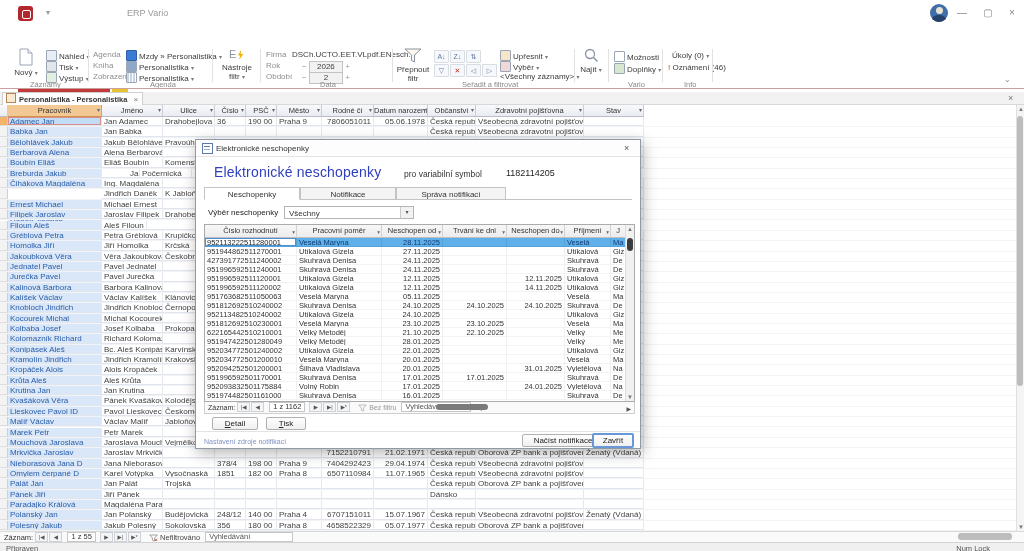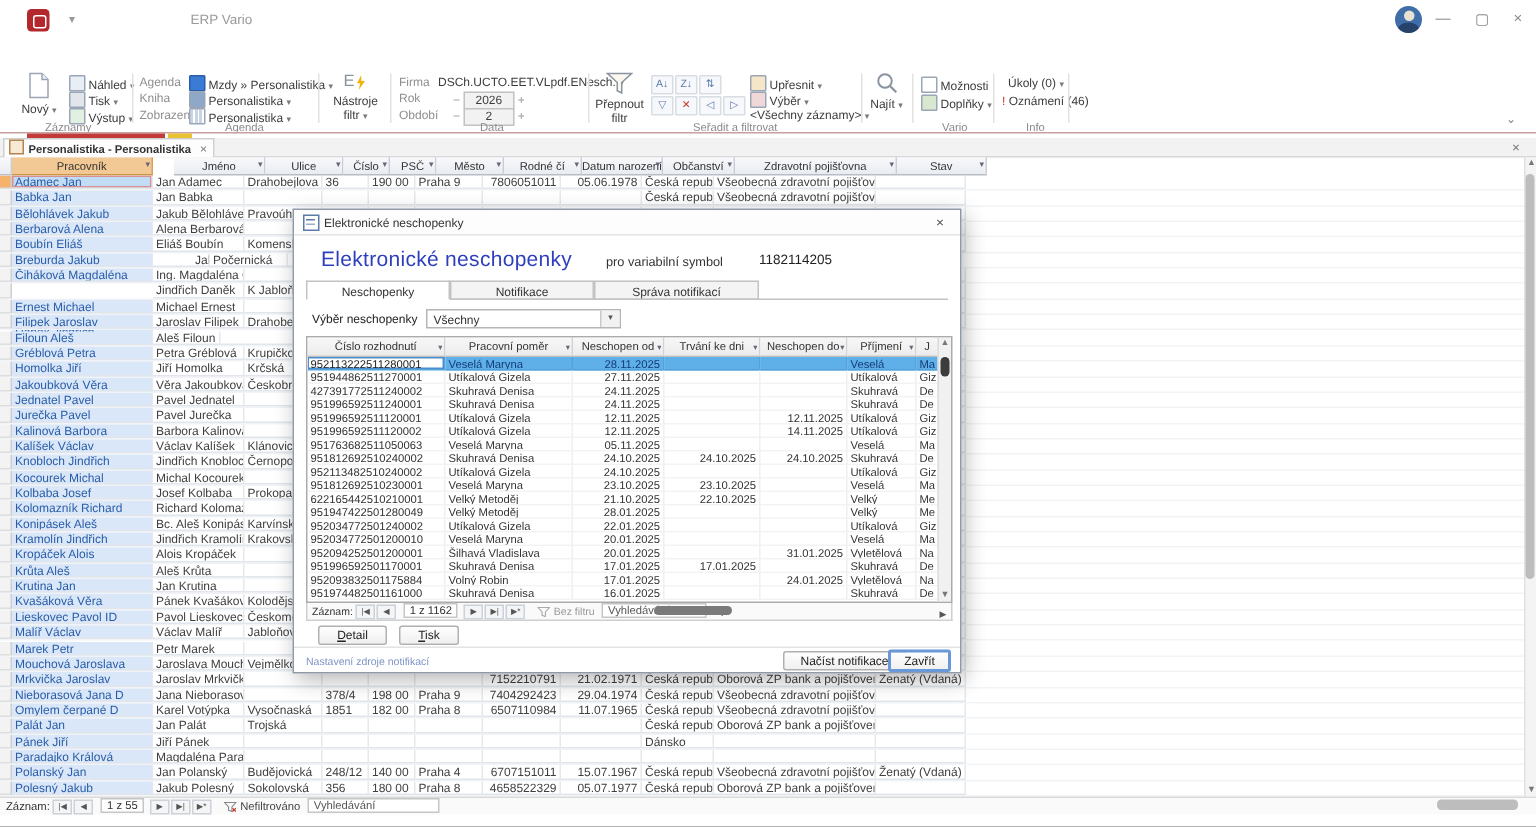--- a/index.html
+++ b/index.html
@@ -224,21 +224,21 @@
   <div class="abs" id="tabstrip">
     <div id="objtab">
       <span class="formic"></span><span>Personalistika - Personalistika</span><span class="tabx">×</span>
     </div>
     <div class="abs" id="strip-close">×</div>
   </div>
 
   <div class="abs" id="sheet-header">
       <div class="mh" style="width: 8px;"></div>
       <div class="mh sorted" style="width: 94px;"><span>Pracovník</span><span class="arr">▾</span></div>
-      <div class="mh" style="width: 61px; margin-left: 14px;"><span>Jméno</span><span class="arr">▾</span></div>
+      <div class="mh" style="width: 61px;"><span>Jméno</span><span class="arr">▾</span></div>
       <div class="mh" style="width: 52px;"><span>Ulice</span><span class="arr">▾</span></div>
       <div class="mh" style="width: 31px;"><span>Číslo</span><span class="arr">▾</span></div>
       <div class="mh" style="width: 31px;"><span>PSČ</span><span class="arr">▾</span></div>
       <div class="mh" style="width: 45px;"><span>Město</span><span class="arr">▾</span></div>
       <div class="mh" style="width: 52px;"><span>Rodné čí</span><span class="arr">▾</span></div>
       <div class="mh" style="width: 54px;"><span>Datum narození</span><span class="arr">▾</span></div>
       <div class="mh" style="width: 48px;"><span>Občanství</span><span class="arr">▾</span></div>
       <div class="mh" style="width: 108px;"><span>Zdravotní pojišťovna</span><span class="arr">▾</span></div>
       <div class="mh" style="width: 60px;"><span>Stav</span><span class="arr">▾</span></div>
     </div>
@@ -818,20 +818,24 @@
     <span class="navbtn">▶</span><span class="navbtn">▶|</span><span class="navbtn">▶*</span>
     <span class="filtlab"><svg class="funnel" width="9" height="8" viewBox="0 0 12 10">
           <path d="M1 1h10L7.5 5v4l-3-1V5z" fill="none" stroke="#888"></path>
           <line x1="8" y1="6" x2="11" y2="9" stroke="#c0392b"></line>
           <line x1="11" y1="6" x2="8" y2="9" stroke="#c0392b"></line>
         </svg> <span>Nefiltrováno</span></span>
     <span class="srchbox" style="width:80px;">Vyhledávání</span>
   </div>
   <div class="abs" id="hthumb"></div>
 
+  <div class="abs" id="statusbar">
+    <span style="position:absolute;left:6px;top:1px;">Připraven</span>
+    <span style="position:absolute;right:34px;top:1px;">Num Lock</span>
+  </div>
 
   <div class="abs" id="dialog">
     <div class="abs" id="dlg-titlebar">
       <div class="abs dlgformic"></div>
       <div class="abs" id="dlg-title">Elektronické neschopenky</div>
       <div class="abs" id="dlg-close">×</div>
     </div>
     <div class="abs" id="dlg-heading">Elektronické neschopenky</div>
     <div class="abs" id="dlg-subheading">pro variabilní symbol</div>
     <div class="abs" id="dlg-vs">1182114205</div>

